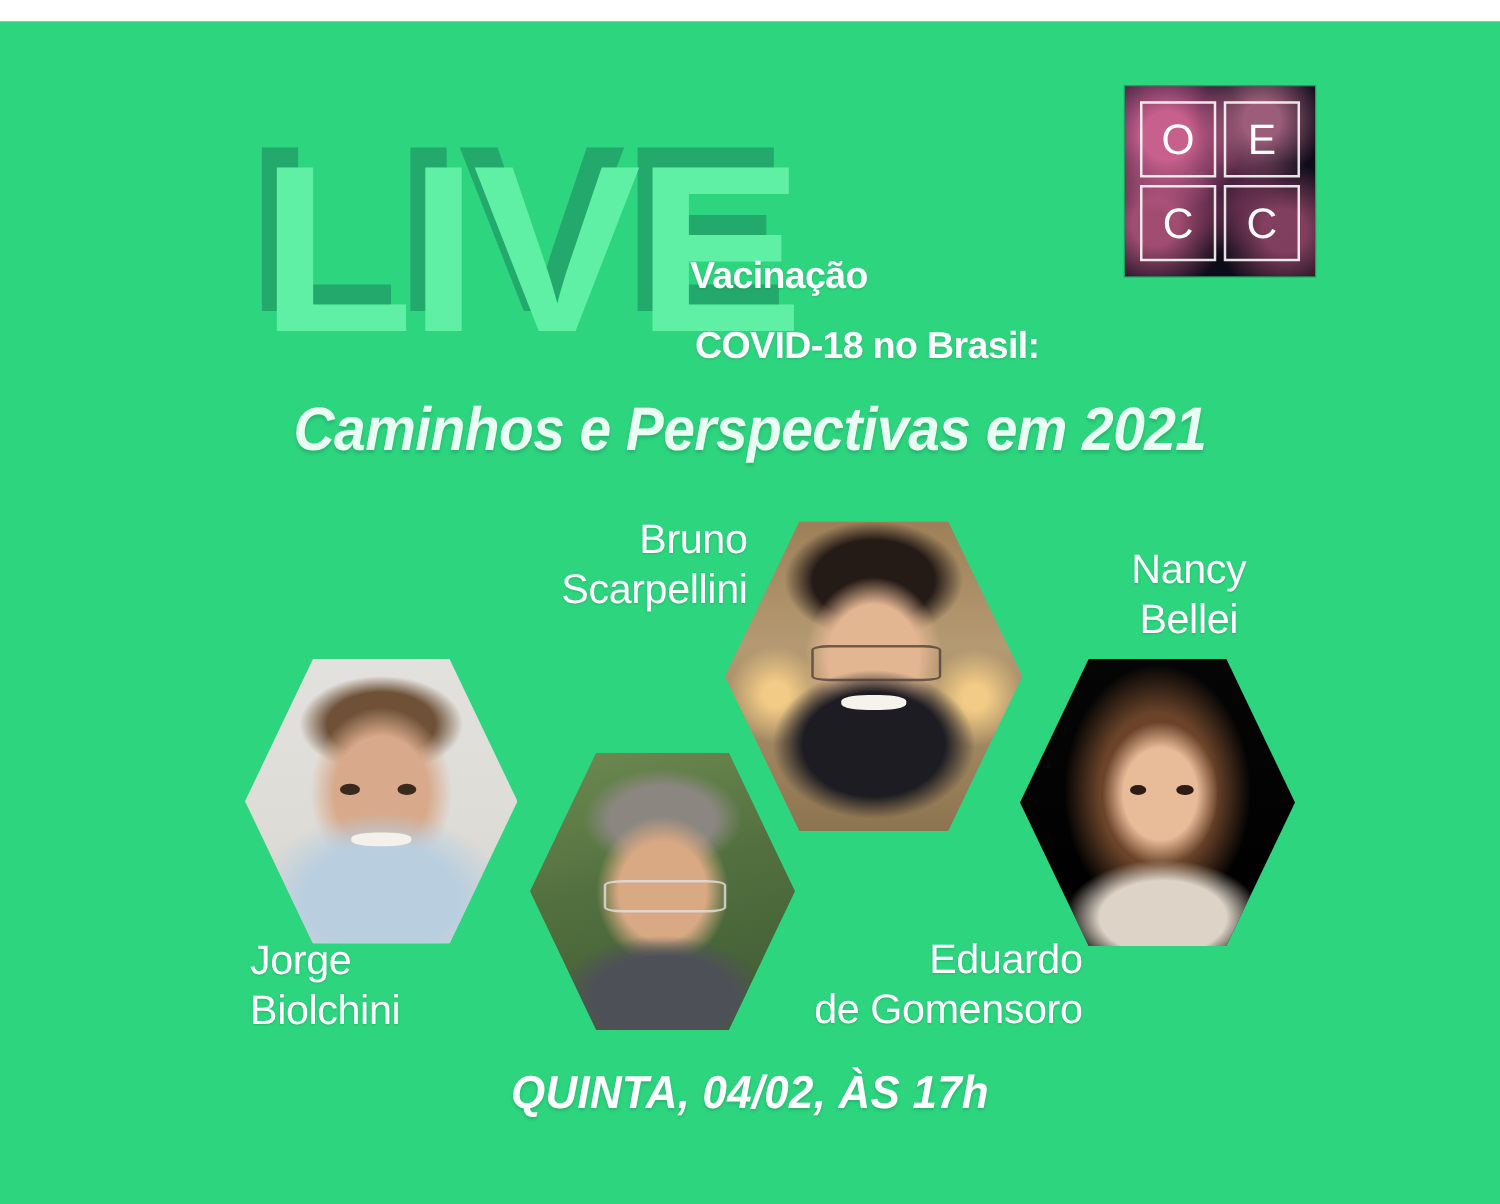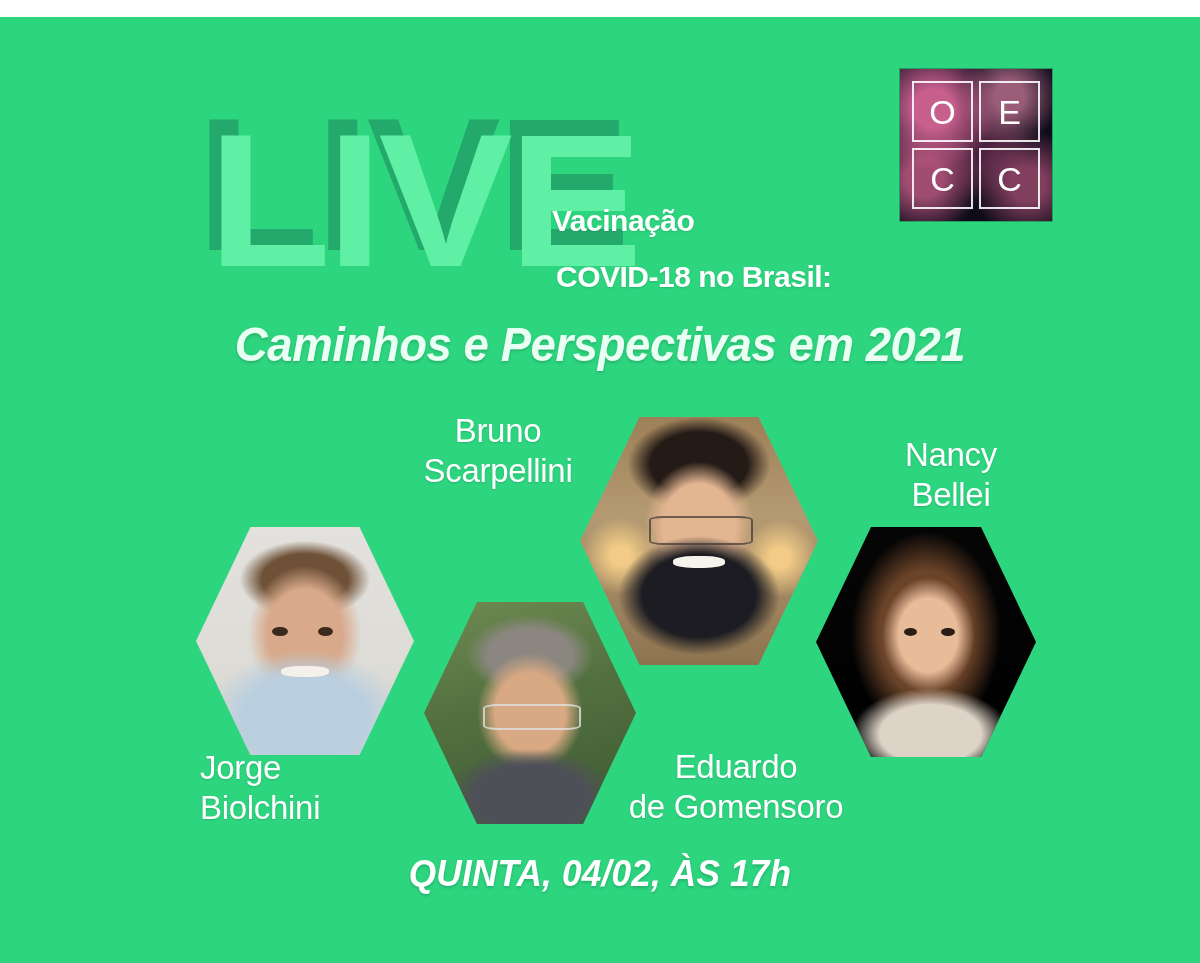--- a/index.html
+++ b/index.html
@@ -203,24 +203,24 @@
   .spk-name {
     position: absolute;
     color: #ffffff;
     font-size: 33px;
     line-height: 40px;
     font-weight: normal;
     letter-spacing: -0.3px;
     text-shadow: 0 1px 2px rgba(20,110,70,0.30);
     white-space: pre-line;
   }
-  #name-bruno   { left: 398px; top: 394px; width: 200px; text-align: center; }
+  #name-bruno   { left: 398px; top: 394px; width: 200px; text-align: right; }
   #name-nancy   { left: 846px; top: 418px; width: 210px; text-align: center; }
   #name-jorge   { left: 200px; top: 731px; width: 210px; text-align: left; }
-  #name-eduardo { left: 606px; top: 730px; width: 260px; text-align: center; }
+  #name-eduardo { left: 606px; top: 730px; width: 260px; text-align: right; }
 
   
   #date-line {
     position: absolute;
     left: 0;
     top: 834px;
     width: 1200px;
     text-align: center;
     color: #ffffff;
     font-weight: bold;

